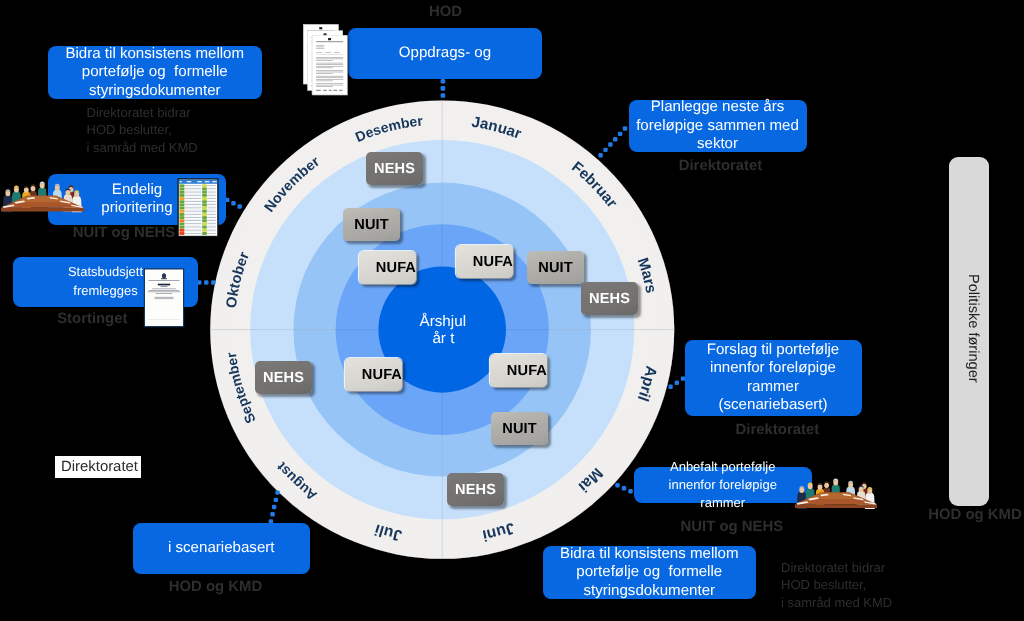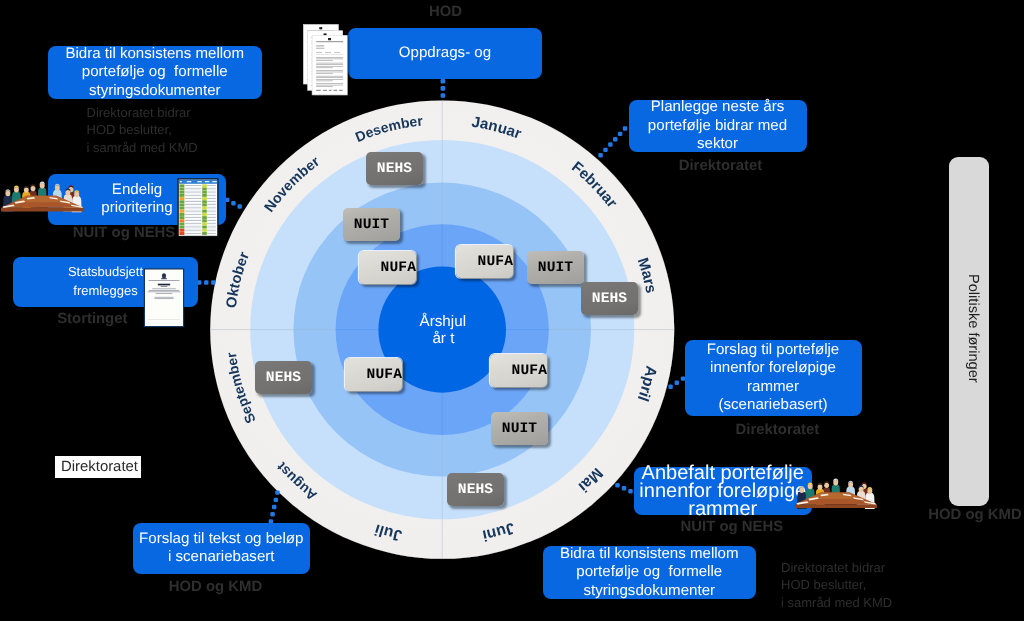--- a/index.html
+++ b/index.html
@@ -18,21 +18,21 @@
   .cap{position:absolute;color:#2e2e2e;font-size:13px;line-height:17.6px;
        white-space:pre;}
   .cap-c{position:absolute;color:#2e2e2e;font-size:14.9px;line-height:17.6px;
          white-space:pre;text-align:center;transform:translateX(-50%);font-weight:bold;}
   .cap-w{position:absolute;background:#ffffff;color:#2b2b2b;opacity:0.999;font-size:14.9px;
          line-height:17.6px;white-space:pre;text-align:center;
          padding:3px 6px 1px 6px;}
   .badge{position:absolute;width:57px;height:33px;border-radius:5px;opacity:0.999;
          display:flex;align-items:center;justify-content:center;
          font-size:14.6px;font-weight:bold;letter-spacing:0.1px;
-         box-shadow:2.4px 2.4px 2.4px rgba(0,0,0,0.40);font-family:Liberation Mono, monospace;}
+         box-shadow:2.4px 2.4px 2.4px rgba(0,0,0,0.40);}
   .b-nehs{background:linear-gradient(165deg,#7c7a78 0%,#767573 28%,#727170 70%,#696867 100%);
           color:#ffffff;}
   .b-nuit{background:linear-gradient(165deg,#bebdb8 0%,#b1b0ab 35%,#a7a6a2 75%,#9e9d99 100%);
           color:#000000;}
   .b-nufa{background:linear-gradient(165deg,#e4e2dd 0%,#dcdad5 35%,#d4d2cd 75%,#cbc9c4 100%);
           color:#000000;box-shadow:2.4px 2.4px 2.4px rgba(0,0,0,0.40),
                                    0 0 0 1.1px rgba(246,249,253,0.9);justify-content:flex-end;}
   .panel{position:absolute;background:#d9d9d9;border-radius:9px;opacity:0.999;}
   .panel-lbl{position:absolute;color:#1f1f1f;font-size:14.6px;white-space:nowrap;
              writing-mode:vertical-rl;text-orientation:mixed;}
@@ -168,48 +168,47 @@
     </div>
 <div class="cap-c" style="left:445.5px;top:3.5500000000000007px">HOD</div>
 <div class="callout" style="left:48px;top:46px;width:213.5px;height:53px;font-size:15.1px;line-height:18.2px">
       <i>Bidra til konsistens mellom</i>
       <i>portefølje og  formelle</i>
       <i>styringsdokumenter</i>
     </div>
 <div class="cap" style="left:86.5px;top:103.85px"><div>Direktoratet bidrar</div><div>HOD beslutter,</div><div>i samråd med KMD</div></div>
 <div class="callout" style="left:628.5px;top:99.5px;width:178px;height:52.5px;font-size:15.1px;line-height:18.2px">
       <i>Planlegge neste års</i>
-      <i>portefølje bidrar med</i>
+      <i>foreløpige sammen med</i>
       <i>sektor</i>
     </div>
 <div class="cap-c" style="left:720.5px;top:158.25px">Direktoratet</div>
 <div class="callout" style="left:48px;top:173.5px;width:178px;height:51.5px;font-size:15.1px;line-height:18.2px">
       <i>Endelig</i>
       <i>prioritering</i>
     </div>
 <div class="cap-c" style="left:124px;top:225.15px">NUIT og NEHS</div>
 <div class="callout" style="left:13px;top:256.5px;width:185px;height:50px;font-size:13px;line-height:18.2px">
       <i>Statsbudsjett</i>
       <i>fremlegges</i>
     </div>
 <div class="cap-c" style="left:92.3px;top:311.25px">Stortinget</div>
 <div class="cap-w" style="left:55px;top:456px;width:86px;box-sizing:border-box">Direktoratet</div>
 <div class="callout" style="left:132.5px;top:522.5px;width:177.5px;height:51.5px;font-size:15.1px;line-height:18.2px">
-      <i>Forslag til tekst og beløp</i>
       <i>i scenariebasert</i>
     </div>
 <div class="cap-c" style="left:215.5px;top:579.25px">HOD og KMD</div>
 <div class="callout" style="left:684.5px;top:339.5px;width:177px;height:76px;font-size:15.1px;line-height:18.2px">
       <i>Forslag til portefølje</i>
       <i>innenfor foreløpige</i>
       <i>rammer</i>
       <i>(scenariebasert)</i>
     </div>
 <div class="cap-c" style="left:777.4px;top:422.15000000000003px">Direktoratet</div>
-<div class="callout" style="left:634px;top:467px;width:177.5px;height:48px;font-size:20px;line-height:18.2px">
+<div class="callout" style="left:634px;top:467px;width:177.5px;height:36px;font-size:13px;line-height:18.2px">
       <i>Anbefalt portefølje</i>
       <i>innenfor foreløpige</i>
       <i>rammer</i>
     </div>
 <div class="cap-c" style="left:731.9px;top:519.25px">NUIT og NEHS</div>
 <div class="callout" style="left:542.5px;top:546px;width:213.5px;height:53px;font-size:15.1px;line-height:18.2px">
       <i>Bidra til konsistens mellom</i>
       <i>portefølje og  formelle</i>
       <i>styringsdokumenter</i>
     </div>

